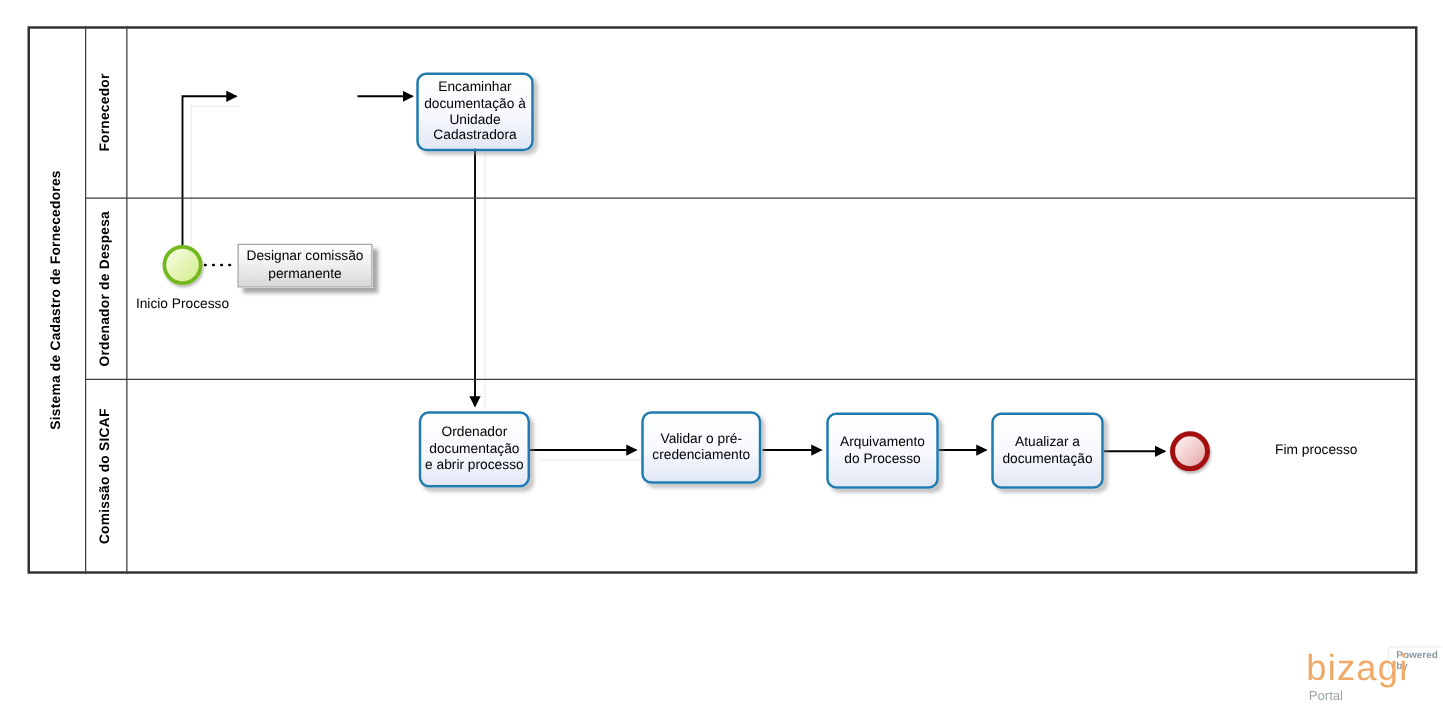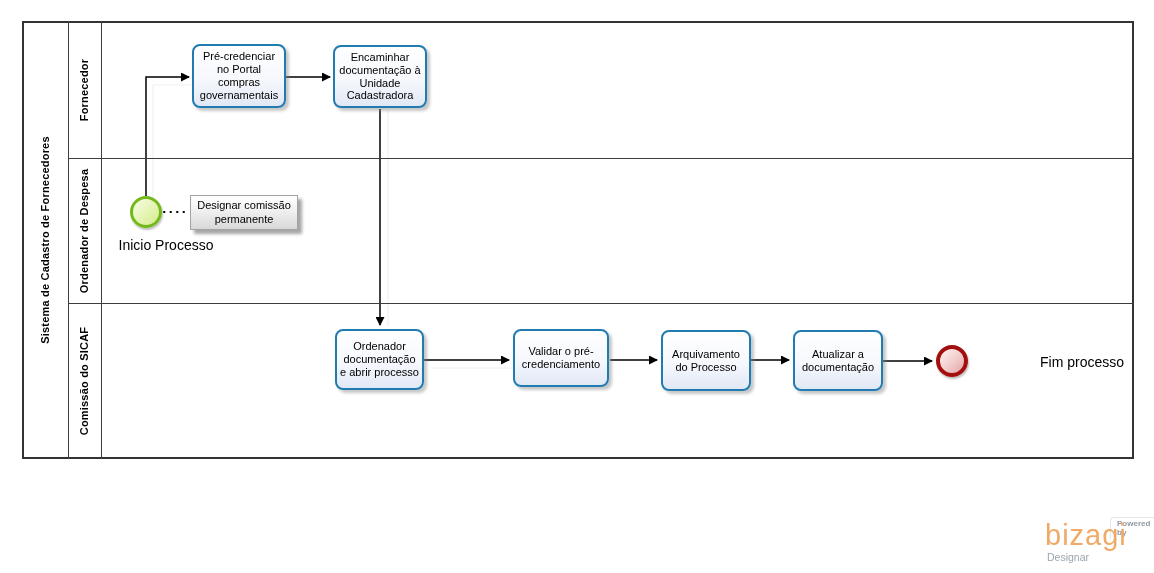--- a/index.html
+++ b/index.html
@@ -47,21 +47,21 @@
     border: 3px solid #74b81c;
     background: linear-gradient(135deg, #f7fce8 0%, #e4f4b2 55%, #d2ec8e 100%);
     box-shadow: 1px 2px 2px rgba(0,0,0,0.25);
   }
   .event-end {
     left: 936px; top: 345px; width: 32px; height: 32px;
     border: 4px solid #a30f0f;
     background: linear-gradient(135deg, #fdf3f3 0%, #f2cccc 55%, #e5a3a3 100%);
     box-shadow: 1px 2px 2px rgba(0,0,0,0.25);
   }
-  .node-label { position: absolute; font-size: 14px; white-space: nowrap; margin-left: 20px; }
+  .node-label { position: absolute; font-size: 11px; white-space: nowrap; }
   .label-start { left: 146px; top: 237px; transform: translateX(-50%); }
   .label-end { left: 984px; top: 354px; padding-left: 36px; }
 
   .annotation {
     position: absolute; left: 190px; top: 195px; width: 108px; height: 35px;
     box-sizing: border-box; border: 1px solid #a3a3a3;
     background: linear-gradient(to bottom, #ffffff 0%, #f0f0f0 45%, #d8d8d8 100%);
     box-shadow: 4px 4px 3px rgba(0,0,0,0.35);
     display: flex; align-items: center; justify-content: flex-end;
     text-align: center; font-size: 11px; line-height: 1.25; padding: 1px 2px;
@@ -137,38 +137,35 @@
 
   <div class="event event-start"></div>
   <div class="node-label label-start">Inicio Processo</div>
   <div class="event event-end"></div>
   <div class="node-label label-end">Fim processo</div>
 
   <div class="annotation">
     <span>Designar comissão permanente</span>
   </div>
 
-  <div class="task" style="left:192px; top:44px; width:94px; height:64px;">
-    <span>Pré-credenciar no Portal compras governamentais</span>
-  </div>
-  <div class="task" style="left:333px; top:45px; width:94px; height:63px;">
+  <div class="task" style="left:333px; top:58px; width:94px; height:63px;">
     <span>Encaminhar documentação à Unidade Cadastradora</span>
   </div>
   <div class="task" style="left:335px; top:329px; width:89px; height:61px;">
     <span>Ordenador documentação e abrir processo</span>
   </div>
   <div class="task" style="left:513px; top:329px; width:96px; height:58px;">
     <span>Validar o pré-credenciamento</span>
   </div>
   <div class="task" style="left:661px; top:330px; width:90px; height:61px;">
     <span>Arquivamento do Processo</span>
   </div>
   <div class="task" style="left:793px; top:330px; width:90px; height:61px;">
     <span>Atualizar a documentação</span>
   </div>
 
   <div class="brand">
     <div class="powered">Powered by</div>
     <div class="bizagi-word">bizagi</div>
-    <div class="modeler">Designar</div>
+    <div class="modeler">Portal</div>
   </div>
 
 </div>
 
 </body></html>

